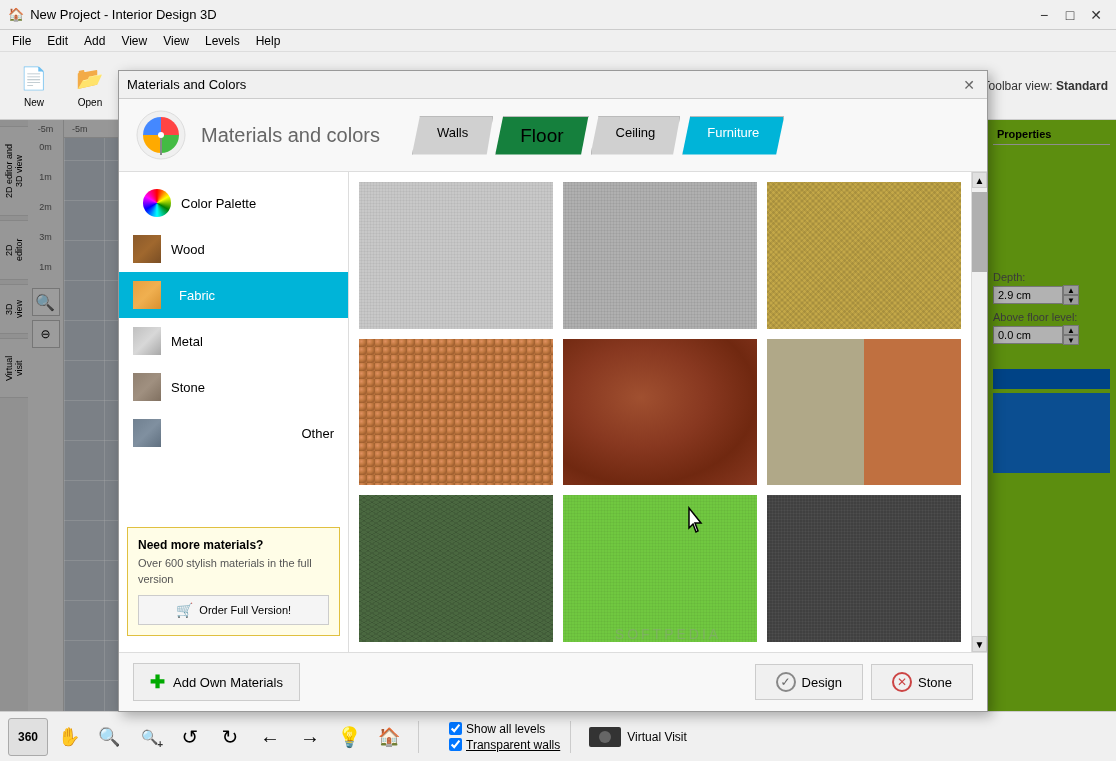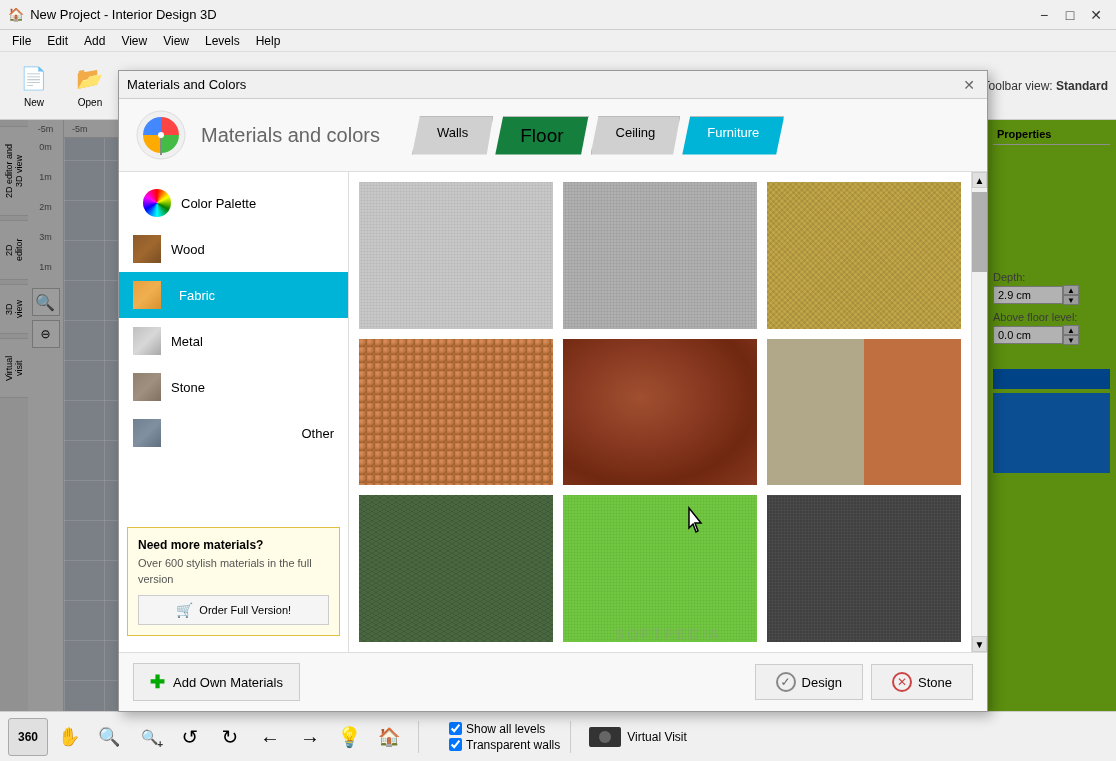--- a/index.html
+++ b/index.html
@@ -395,21 +395,21 @@
   <div class="status-icon" style="width:36px; height:36px; display:flex; align-items:center; justify-content:center; font-size:20px;">💡</div>
   <div class="status-icon" style="width:36px; height:36px; display:flex; align-items:center; justify-content:center; font-size:18px;">🏠</div>
 
   <div class="status-divider" style="width:1px; height:32px; background:#ccc; margin:0 6px;"></div>
 
   <div class="status-checkboxes">
     <div class="status-checkbox" style="display:flex; align-items:center; gap:4px; cursor:pointer;">
       <input type="checkbox" checked="" style="">
       <span>Show all levels</span>
     </div>
-    <div class="status-checkbox" style="display:flex; align-items:center; gap:4px; cursor:pointer;">
+    <div class="status-checkbox" style="display:flex; align-items:center; gap:4px; cursor:pointer;text-decoration:underline;">
       <input type="checkbox" checked="" style="">
       <span>Transparent walls</span>
     </div>
   </div>
 
   <div class="status-divider" style="width:1px; height:32px; background:#ccc; margin:0 6px;"></div>
 
   <div class="virtual-visit" style="display:flex; align-items:center; gap:6px; cursor:pointer; font-size:12px;">
     <div style="width:32px; height:20px; background:#333; border-radius:2px; display:flex; align-items:center; justify-content:center;">
       <div style="width:12px; height:12px; border-radius:50%; background:#666;"></div>

